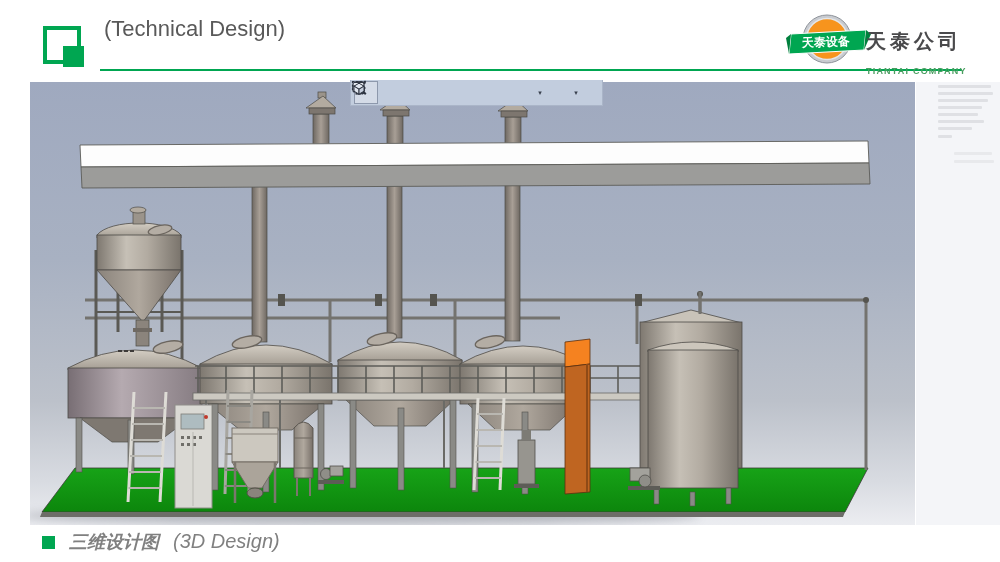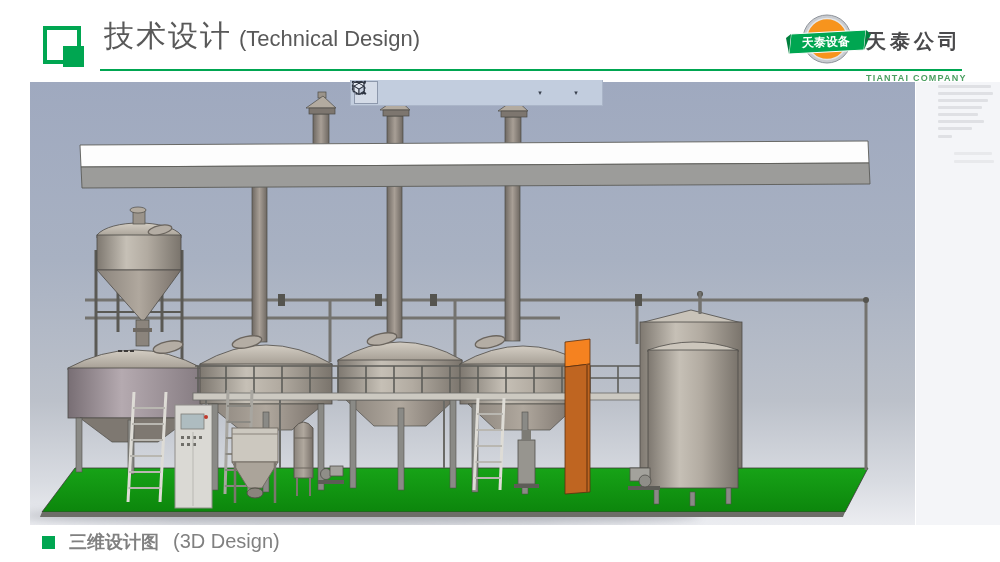--- a/index.html
+++ b/index.html
@@ -12,47 +12,46 @@
   .hdr-icon-fill{position:absolute;left:63px;top:46px;width:21px;height:21px;background:#00a651;}
   .title-wrap{position:absolute;left:104px;top:16px;display:flex;align-items:baseline;gap:7px;color:#595959;white-space:nowrap;}
   .title-zh{font-size:30px;letter-spacing:2px;}
   .title-en{font-size:22px;}
   .hdr-line{position:absolute;left:100px;top:69px;width:862px;height:2px;background:#00a651;}
   
   .logo{position:absolute;left:782px;top:10px;width:210px;height:58px;}
   .logo svg{position:absolute;left:0;top:0;}
   .logo-text{position:absolute;left:84px;top:18px;display:flex;flex-direction:column;}
   .logo-zh{font-size:20px;font-weight:bold;color:#4a4a4c;letter-spacing:4px;white-space:nowrap;}
-  .logo-en{font-size:9px;font-weight:bold;color:#4a9e60;letter-spacing:1.2px;margin-top:18px;white-space:nowrap;}
+  .logo-en{font-size:9px;font-weight:bold;color:#4a9e60;letter-spacing:1.2px;margin-top:11px;white-space:nowrap;}
   
   .shot{position:absolute;left:30px;top:82px;width:970px;height:443px;}
   .viewport{position:absolute;left:0;top:0;width:885px;height:443px;
     background:linear-gradient(180deg,#9fa9bf 0%,#a8b1c2 40%,#bcc1ca 72%,#d8dbe1 90%,#ecedf1 100%);}
   .viewport svg{position:absolute;left:0;top:0;}
   .side-panel{position:absolute;left:886px;top:0;width:84px;height:443px;background:#f4f5f8;}
   .pline{position:absolute;height:3px;background:#dfe0e4;border-radius:1px;}
   
   .toolbar{position:absolute;left:320px;top:-2px;width:245px;height:25px;background:#c2cdde;
     border:1px solid #aab5c8;border-top:none;display:flex;align-items:center;padding:0 3px;gap:2px;box-sizing:content-box;}
   .tbtn{width:22px;height:21px;display:flex;align-items:center;justify-content:center;border:1px solid transparent;flex:0 0 auto;}
   .tbtn.active{background:#d4dbe7;border:1px solid #8d98ac;}
   .caret{font-size:7px;color:#39404e;width:8px;text-align:center;flex:0 0 auto;cursor:default;}
   
-  .cap{position:absolute;left:42px;top:530px;display:flex;align-items:baseline;gap:14px;color:#808080;white-space:nowrap;}
+  .cap{position:absolute;left:42px;top:530px;display:flex;align-items:baseline;gap:14px;color:#808080;white-space:nowrap;font-style:italic;}
   .cap-bullet{width:13px;height:13px;background:#00a651;align-self:center;flex:0 0 auto;}
   .cap-zh{font-size:18px;font-weight:bold;}
   .cap-en{font-size:20px;}
 </style>
 </head>
 <body>
 
 <div class="hdr-icon"></div>
 <div class="hdr-icon-fill"></div>
 <div class="title-wrap">
-  <span class="title-zh">技术设计</span>
   <span class="title-en">(Technical Design)</span>
 </div>
 <div class="hdr-line"></div>
 
 <div class="logo">
   <svg width="90" height="58" viewBox="0 0 90 58">
     <circle cx="45" cy="29" r="24" fill="#c8cbd0" stroke="#8f949b" stroke-width="1"></circle>
     <circle cx="45" cy="29" r="20.5" fill="#f7941d" stroke="#e4e6e9" stroke-width="1.5"></circle>
     <polygon points="9,24 84,20 82,40 7,44" fill="#00a651" stroke="#ffffff" stroke-width="1"></polygon>
     <polygon points="84,20 89,24 82,40" fill="#00803d"></polygon>

